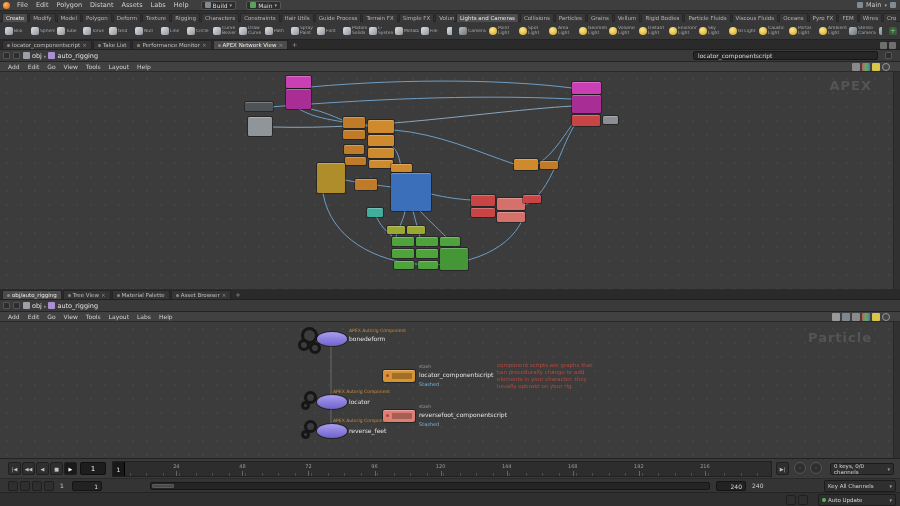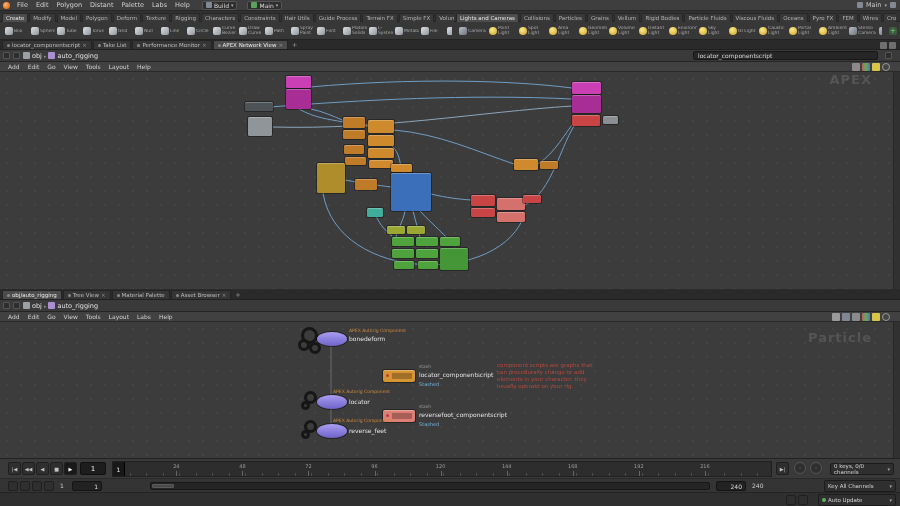--- a/index.html
+++ b/index.html
@@ -96,21 +96,21 @@
 
 <div id="app" data-name="houdini-window">
 
   <div class="row menubar" data-name="main-menubar">
     <span class="applogo" data-name="houdini-logo-icon"></span>
     <div id="menus" style="display:flex" data-name="main-menus">
         <div class="menu-item" data-name="menubar-menu-file">File</div>
         <div class="menu-item" data-name="menubar-menu-edit">Edit</div>
         <div class="menu-item" data-name="menubar-menu-render">Polygon</div>
         <div class="menu-item" data-name="menubar-menu-assets">Distant</div>
-        <div class="menu-item" data-name="menubar-menu-windows">Palette</div>
+        <div class="menu-item" data-name="menubar-menu-windows">Assets</div>
         <div class="menu-item" data-name="menubar-menu-labs">Labs</div>
         <div class="menu-item" data-name="menubar-menu-help">Help</div>
       </div>
     <div class="dropbox" style="margin-left:8px" data-name="desktop-selector">
       <span class="mini-ic" data-name="desktop-icon"></span>
       <span data-name="desktop-selector-label">Build</span>
       <span class="caret" data-name="caret-down-icon">▾</span>
     </div>
     <div class="dropbox" style="margin-left:10px" data-name="scene-selector">
       <span class="mini-ic green" data-name="scene-icon"></span>
@@ -352,21 +352,21 @@
       </div>
     <div id="neticons-top" class="nm-icons" data-name="top-network-toolbar-icons">
         <span class="ic" data-name="layout-grid-icon"></span>
         <span class="ic" data-name="color-palette-icon"></span>
         <span class="ic" data-name="sticky-note-icon"></span>
         <span class="ic" data-name="zoom-icon"></span>
       </div>
   </div>
 
   <div id="canvas-top" class="canvas" style="top:72px;height:217px" data-name="apex-network-canvas">
-    <div class="watermark" style="right:28px;top:0;font-size:13px" data-name="apex-context-watermark">APEX</div>
+    <div class="watermark" style="right:28px;top:6px;font-size:13px" data-name="apex-context-watermark">APEX</div>
     <div class="vscroll" data-name="network-scrollbar"></div>
   <svg class="wires" width="894" height="217" data-name="node-wires">
         <path d="M310 15 C410 6 510 8 572 16" stroke="#6f9dc4" stroke-width="1" fill="none" data-name="wire"></path>
         <path d="M273 55 C380 58 480 40 572 34" stroke="#8aa6bd" stroke-width="1" fill="none" data-name="wire"></path>
         <path d="M270 35 C360 28 470 22 572 27" stroke="#6f9dc4" stroke-width="1" fill="none" data-name="wire"></path>
         <path d="M299 37 C315 46 328 47 343 50" stroke="#6f9dc4" stroke-width="1" fill="none" data-name="wire"></path>
         <path d="M311 37 C335 42 352 56 368 54" stroke="#6f9dc4" stroke-width="1" fill="none" data-name="wire"></path>
         <path d="M394 58 C440 62 478 80 514 92" stroke="#6f9dc4" stroke-width="1" fill="none" data-name="wire"></path>
         <path d="M390 72 C402 82 398 92 404 101" stroke="#6f9dc4" stroke-width="1" fill="none" data-name="wire"></path>
         <path d="M345 108 C366 112 376 113 391 115" stroke="#6f9dc4" stroke-width="1" fill="none" data-name="wire"></path>

